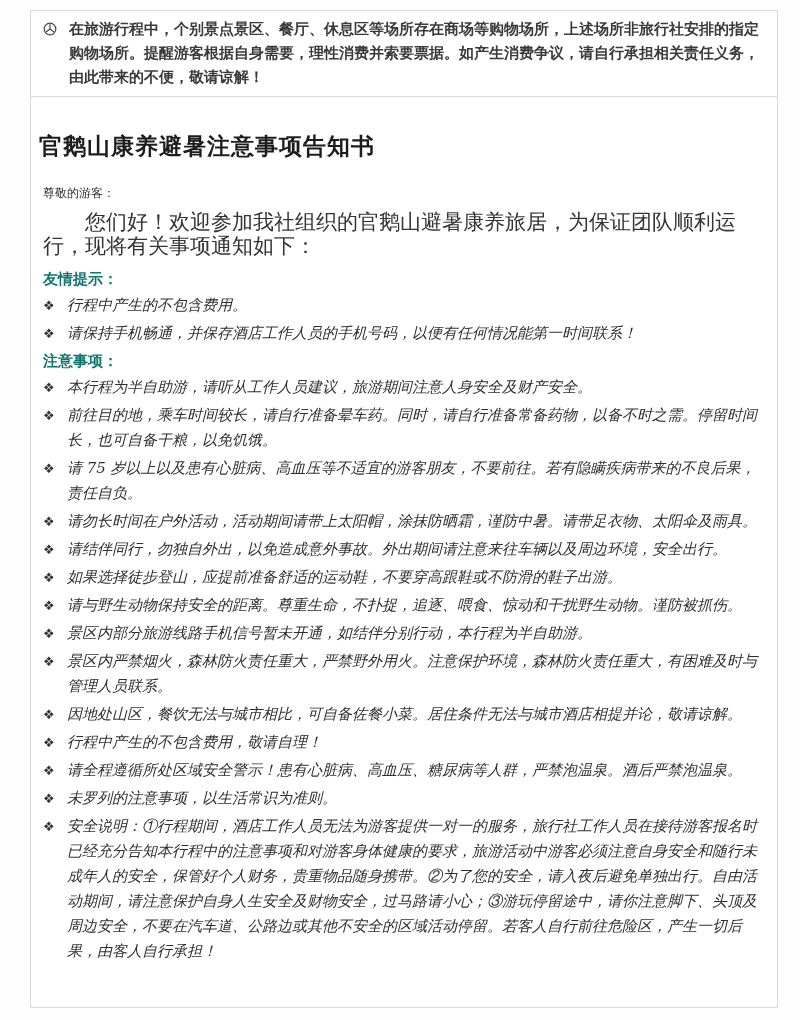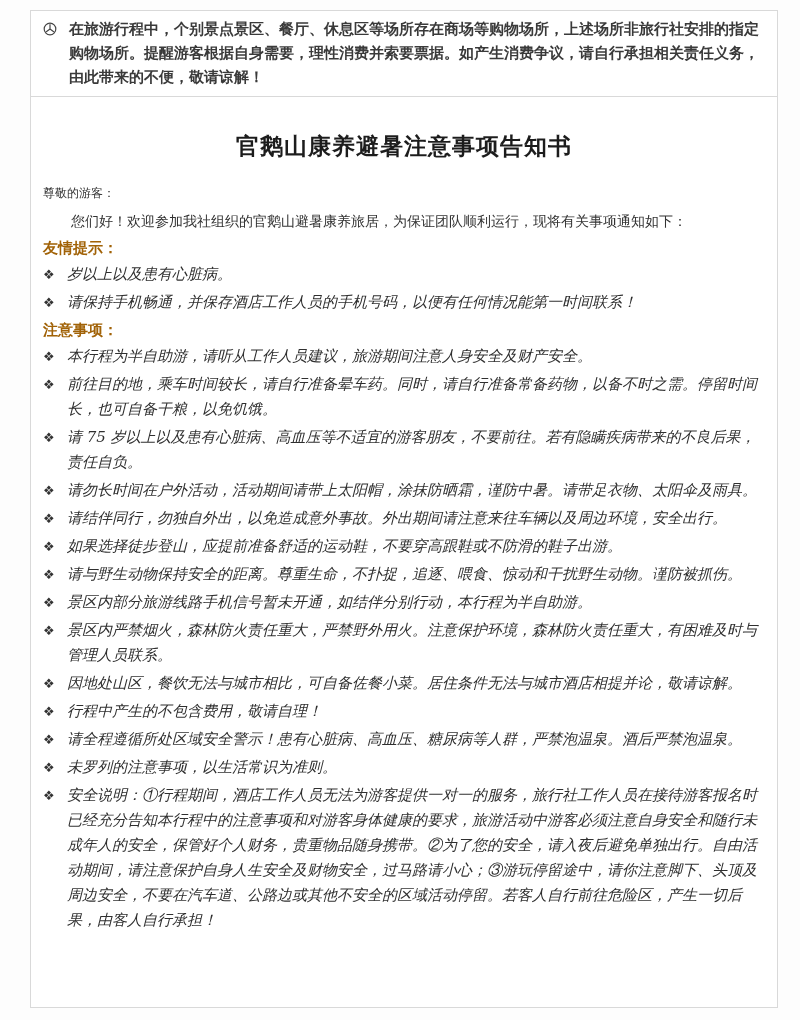--- a/index.html
+++ b/index.html
@@ -40,48 +40,46 @@
     flex: 0 0 14px;
     width: 14px;
     height: 14px;
     margin: 5px 12px 0 4px;
   }
   .warning-item .w-text { flex: 1; }
   
   .notice { padding: 0 8px; color: #333; }
   .notice-title {
     margin-top: 34px;
-    text-align: center;
     font-size: 23px;
     line-height: 30px;
     font-weight: 700;
     letter-spacing: 1px;
     color: #1c1c1c;
   }
   .salutation {
     margin: 20px 0 0;
     padding: 0 4px;
     font-size: 12px;
     line-height: 24px;
   }
   .intro {
-    margin: 5px 0 2px;
+    margin: 5px 0 9px;
     padding: 0 4px;
-    font-size: 14px;
+    font-size: 21px;
     line-height: 24px;
     text-indent: 2em;
-    font-family: Liberation Serif, serif;
   }
   .section-heading {
     margin: 0 0 2px;
     padding: 0 4px;
     font-size: 15px;
     line-height: 24px;
     font-weight: 700;
-    color: #a16207;
+    color: #0f766e;
   }
   .tip-item {
     display: flex;
     align-items: flex-start;
     margin: 0 0 3px;
     padding: 0 0 0 4px;
     font-size: 15px;
     line-height: 25px;
     color: #2f2f2f;
     font-family: "DejaVu Serif", serif;
@@ -124,21 +122,21 @@
     <div class="salutation">尊敬的游客：</div>
 
     <div class="intro">您们好！欢迎参加我社组织的官鹅山避暑康养旅居，为保证团队顺利运行，现将有关事项通知如下：</div>
 
     <div class="section-heading">友情提示：</div>
 
     <div>
 
         <div class="tip-item">
           <span class="d-icon">❖</span>
-          <span class="t-text">岁以上以及患有心脏病。</span>
+          <span class="t-text">行程中产生的不包含费用。</span>
         </div>
 
         <div class="tip-item">
           <span class="d-icon">❖</span>
           <span class="t-text">请保持手机畅通，并保存酒店工作人员的手机号码，以便有任何情况能第一时间联系！</span>
         </div>
       </div>
 
     <div class="section-heading">注意事项：</div>
 

